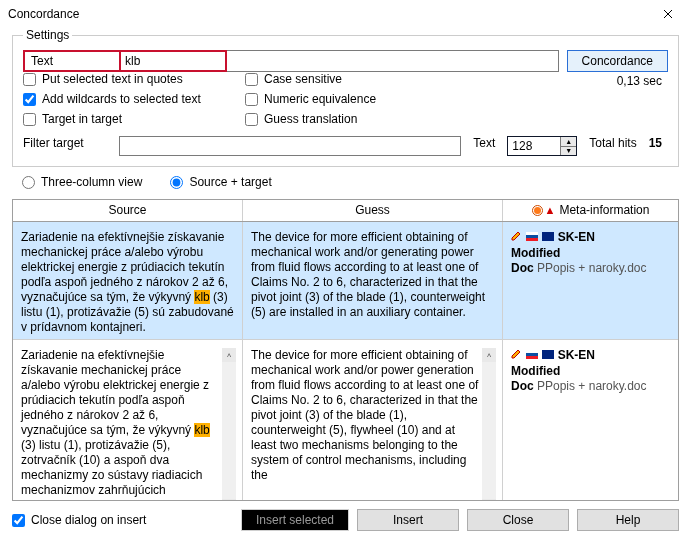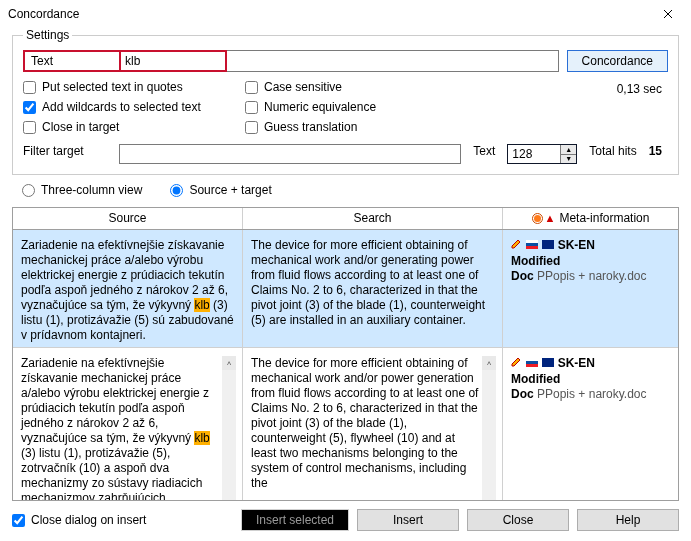--- a/index.html
+++ b/index.html
@@ -10,21 +10,21 @@
   .close-x svg{width:10px;height:10px}
   fieldset.settings{border:1px solid #ccc;margin:0 12px;padding:8px 10px 10px 10px}
   fieldset.settings>legend{font-size:12px;padding:0 3px}
   .row1{display:flex;align-items:center;gap:0}
   .lbl-text{border:2px solid #c8102e;border-right:none;height:22px;box-sizing:border-box;display:flex;align-items:center;padding:0 6px;width:96px;font-weight:400}
   .inp-wrap{border:2px solid #c8102e;height:22px;box-sizing:border-box;width:108px;display:flex;align-items:center}
   .inp-wrap input{border:none;outline:none;width:100%;height:100%;padding:0 4px;font-family:inherit;font-size:12px}
   .inp-rest{border:1px solid #7a7a7a;border-left:none;height:22px;box-sizing:border-box;flex:1;margin-right:8px}
   .btn{background:#e1e1e1;border:1px solid #adadad;height:22px;box-sizing:border-box;padding:0 14px;font-family:inherit;font-size:12px;cursor:pointer}
   .btn.primary{border:1px solid #2a6fd6;background:#e5f1fb}
-  .opts{display:flex;margin-top:8px}
+  .opts{display:flex;}
   .col{display:flex;flex-direction:column;gap:6px}
   .col.c1{width:222px}
   .col.c2{width:200px}
   .chk{display:flex;align-items:center;gap:6px;font-size:12px}
   .chk input{margin:0}
   .timing{margin-left:auto;padding-top:2px;padding-right:6px}
   .row-filter{display:flex;margin-top:10px;gap:12px}
   .row-filter .ft-lbl{width:84px}
   .row-filter input.ft{flex:1;border:1px solid #7a7a7a;height:20px;box-sizing:border-box;padding:0 4px;font-family:inherit;font-size:12px}
   .spin{display:inline-flex;border:1px solid #0f172a;height:20px;box-sizing:border-box}
@@ -100,21 +100,21 @@
         <label class="chk">
             <input type="checkbox" style="">
             <span>Put selected text in quotes</span>
           </label>
         <label class="chk">
             <input type="checkbox" checked="" style="">
             <span>Add wildcards to selected text</span>
           </label>
         <label class="chk">
             <input type="checkbox" style="">
-            <span>Close in target</span>
+            <span>Target in target</span>
           </label>
       </div>
       <div class="col c2">
         <label class="chk">
             <input type="checkbox" style="">
             <span>Case sensitive</span>
           </label>
         <label class="chk">
             <input type="checkbox" style="">
             <span>Numeric equivalence</span>
@@ -149,21 +149,21 @@
       </label>
     <label class="radio">
         <input type="radio" name="view" checked="" style="">
         <span>Source + target</span>
       </label>
   </div>
 
   <div class="table-wrap">
     <div class="thead">
       <div class="th src">Source</div>
-      <div class="th tgt">Search</div>
+      <div class="th tgt">Guess</div>
       <div class="th meta">
         <span class="meta-head-icon">
             <span class="dot"></span>
             <span class="red-arrow">▲</span>
           </span>
         <span>Meta-information</span>
       </div>
     </div>
     <div class="rows">
       <div class="trow sel">

